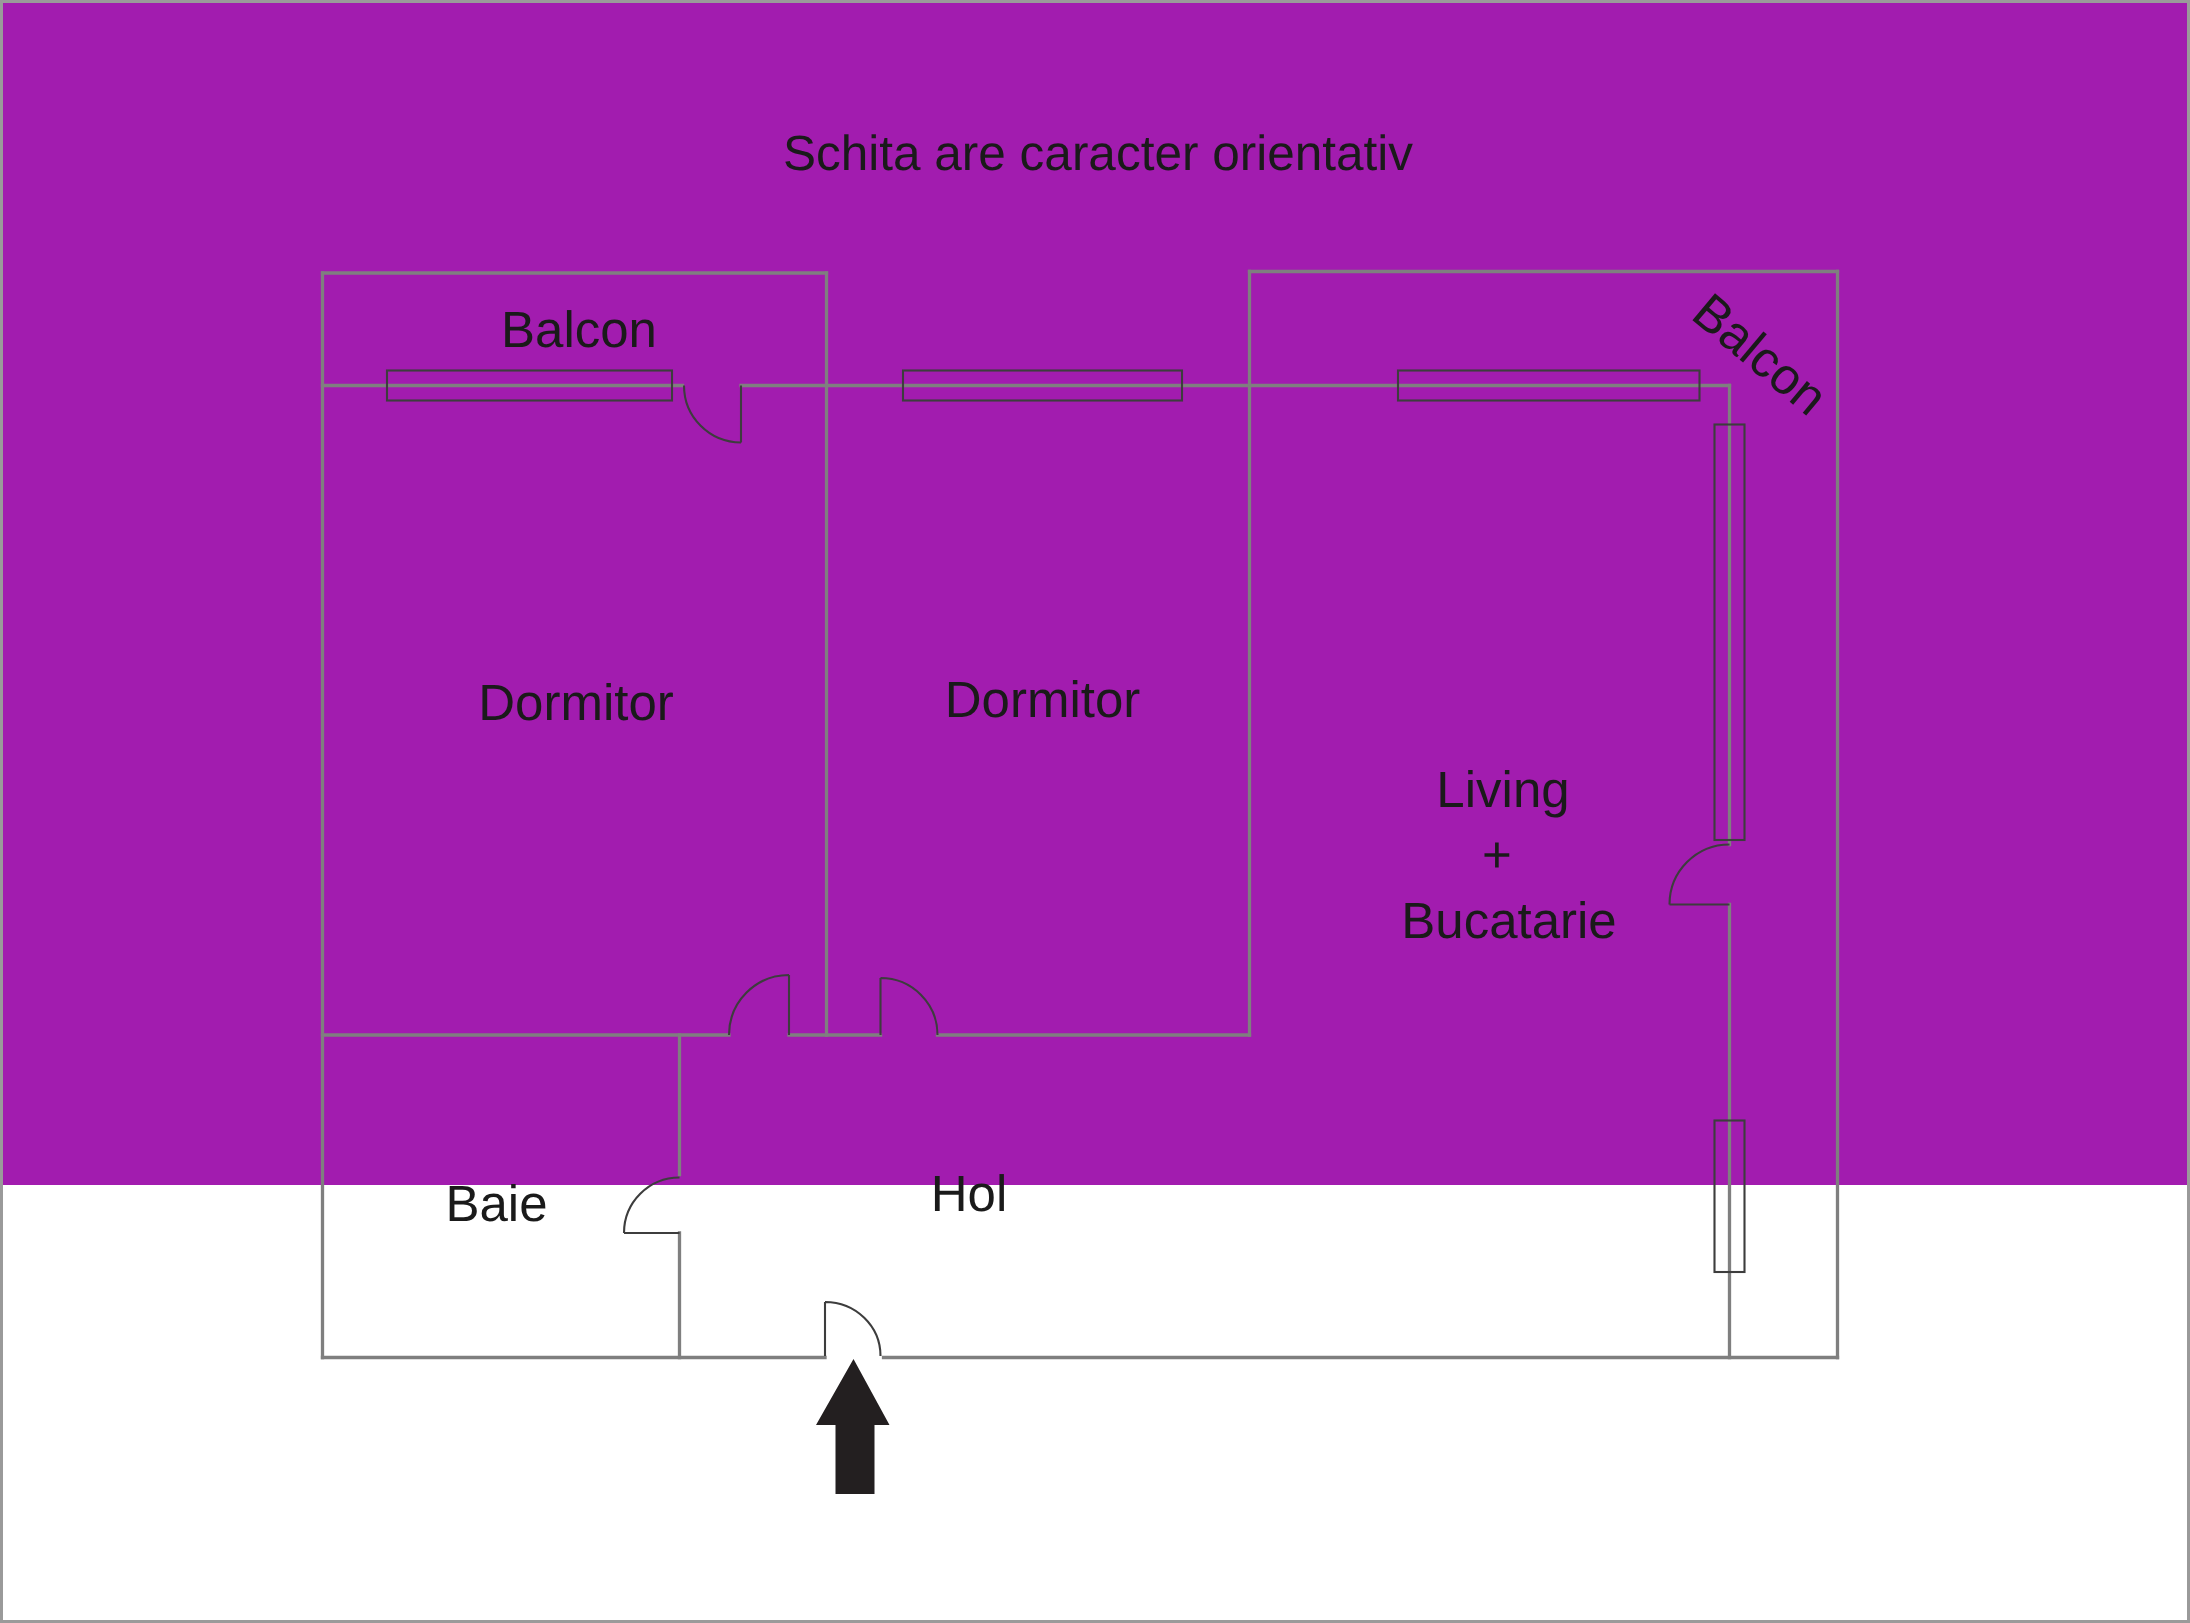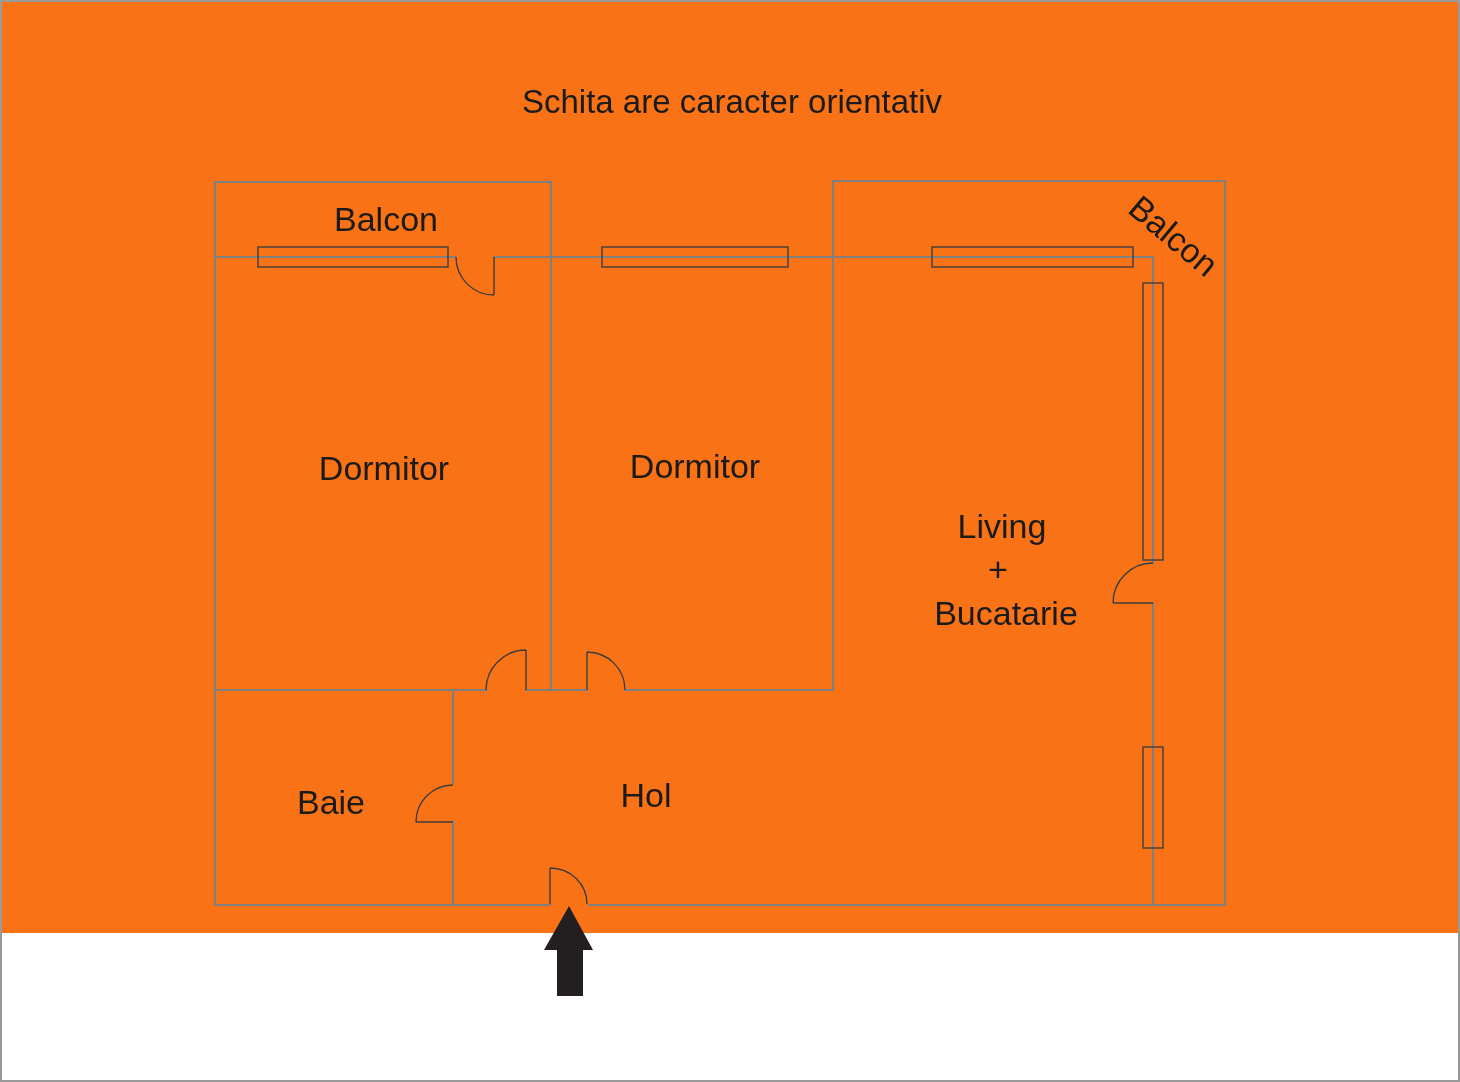--- a/index.html
+++ b/index.html
@@ -6,22 +6,22 @@
     margin: 0;
     padding: 0;
     background: #ffffff;
     width: 1460px;
     height: 1082px;
     overflow: hidden;
   }
   .canvas {
     position: relative;
     width: 1460px;
-    height: 933px;
-    background: #f97316;
+    height: 790px;
+    background: #a21caf;
   }
   svg { display: block; }
   .labels text {
     font-family: "Liberation Sans", sans-serif;
     font-size: 34px;
     fill: #1a1a1a;
   }
   .labels text.title { font-size: 33px; }
 </style>
 </head>

